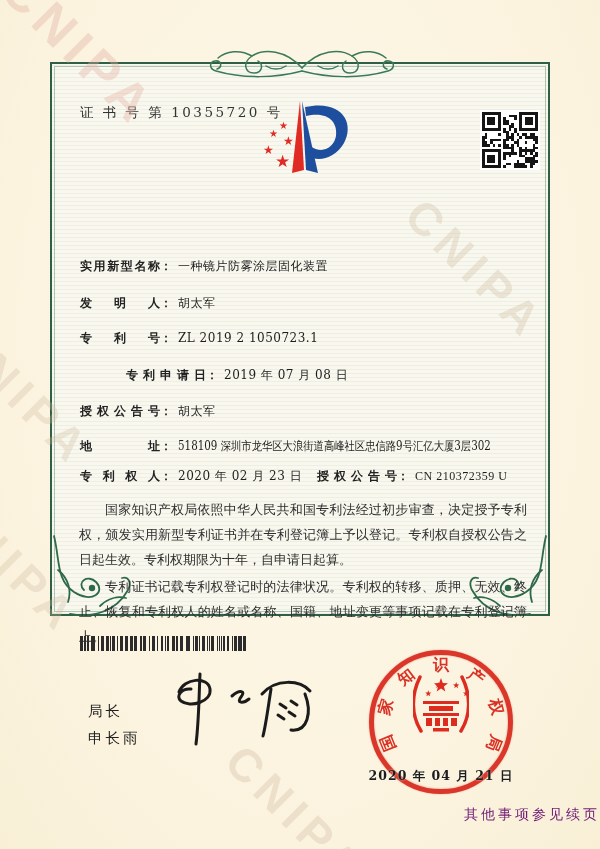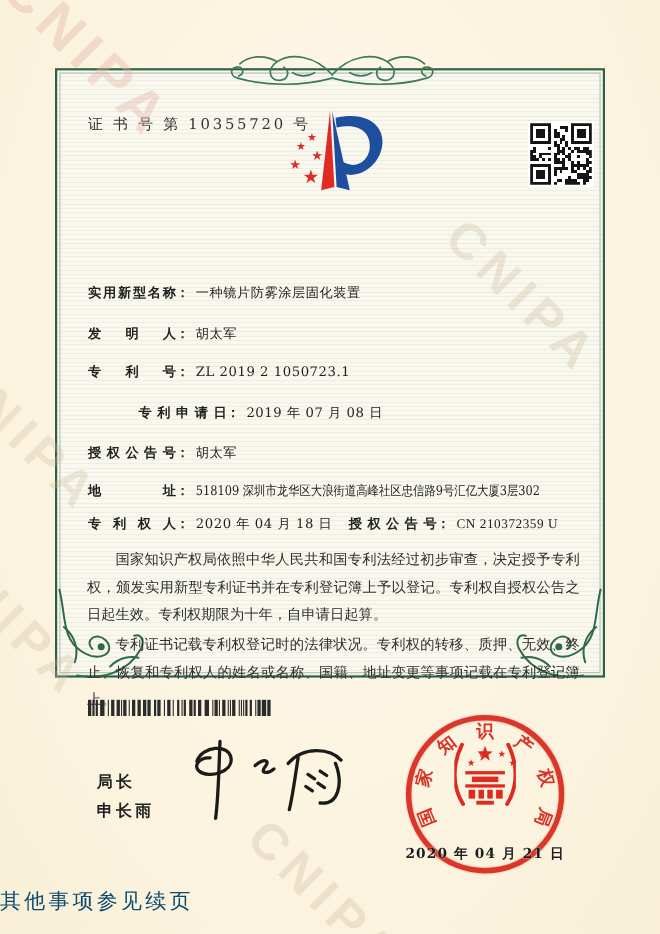--- a/index.html
+++ b/index.html
@@ -51,36 +51,36 @@
   .addr{display:inline-block; letter-spacing:0; transform:scaleX(.86); transform-origin:0 60%;}
   .grant-right{position:absolute; left:237px; top:0;font-family:Liberation Serif, serif;}
   
   .paras{position:absolute; left:27px; top:433px; width:448px;
     font-size:13px; line-height:25px; text-align:justify; color:#2e2e2e;}
   .paras p{text-indent:2em;}
   .paras p+p{margin-top:2px;}
   
   .barcode{position:absolute; left:28px; top:572px; width:168px; height:15px;}
   .signer{position:absolute; left:36px; top:634px; font-family:"Liberation Sans",sans-serif;
-    font-weight:bold; font-size:14.5px; color:#222; letter-spacing:3px; line-height:27px;}
+    font-weight:normal; font-size:14.5px; color:#222; letter-spacing:3px; line-height:27px;}
   .sig{position:absolute; left:112px; top:604px; width:170px; height:84px;}
   
   .seal{position:absolute; left:315px; top:584px; width:148px; height:148px; z-index:3;}
   .seal-ring{position:absolute; inset:2px; border:5px solid var(--seal-red); border-radius:50%;
     opacity:.93; box-shadow:0 0 2px rgba(216,40,28,.45), inset 0 0 2px rgba(216,40,28,.45);}
   .seal-arc span{position:absolute; width:20px; height:20px; text-align:center;
     font-size:16px; font-weight:bold; color:var(--seal-red); opacity:.95;}
   .seal-emblem{position:absolute; left:46px; top:26px;}
   .seal-date{position:absolute; left:-4px; top:120px; width:156px; text-align:center;
     font-size:12.5px; font-weight:bold; color:#1c1c1c; letter-spacing:1px;
     text-shadow:0 0 2px rgba(250,248,238,.9);}
   .page-info{position:absolute; left:0; top:714px; width:100%; text-align:center;
     font-size:12px; letter-spacing:1.5px; color:#333;}
-  .footer-note{position:absolute; left:0; top:806px; width:100%; text-align:left; z-index:2;
-    font-size:19px; letter-spacing:3px; color:#0c4a6e;}
+  .footer-note{position:absolute; left:0; top:806px; width:100%; text-align:right; z-index:2;
+    font-size:14px; letter-spacing:3px; color:#701a75;}
 </style>
 </head>
 <body>
 
 <div class="wm wm1">CNIPA</div>
 <div class="wm wm2">CNIPA</div>
 <div class="wm wm3">CNIPA</div>
 <div class="wm wm4">CNIPA</div>
 <div class="wm wm5">CNIPA</div>
 
@@ -371,21 +371,21 @@
     <span class="flabel">专利申请日</span><span class="colon">：</span><span class="fvalue">2019 年 07 月 08 日</span>
   </div>
   <div class="row" style="top:339px;">
     <span class="flabel">授权公告号</span><span class="colon">：</span><span class="fvalue">胡太军</span>
   </div>
   <div class="row" style="top:374px;">
     <span class="flabel">地址</span><span class="colon">：</span><span class="fvalue addr">518109 深圳市龙华区大浪街道高峰社区忠信路9号汇亿大厦3层302</span>
   </div>
   <div class="row" style="top:404px; width:448px;">
     <span>
-      <span class="flabel">专利权人</span><span class="colon">：</span><span class="fvalue">2020 年 04 月 18 日</span>
+      <span class="flabel">专利权人</span><span class="colon">：</span><span class="fvalue">2020 年 02 月 23 日</span>
     </span>
     <span class="grant-right">
       <span class="flabel">授权公告号</span><span class="colon">：</span><span class="fvalue">CN 210372359 U</span>
     </span>
   </div>
 
   <div class="paras">
     <p>国家知识产权局依照中华人民共和国专利法经过初步审查，决定授予专利权，颁发实用新型专利证书并在专利登记簿上予以登记。专利权自授权公告之日起生效。专利权期限为十年，自申请日起算。</p>
     <p>专利证书记载专利权登记时的法律状况。专利权的转移、质押、无效、终止、恢复和专利权人的姓名或名称、国籍、地址变更等事项记载在专利登记簿上。</p>
   </div>

